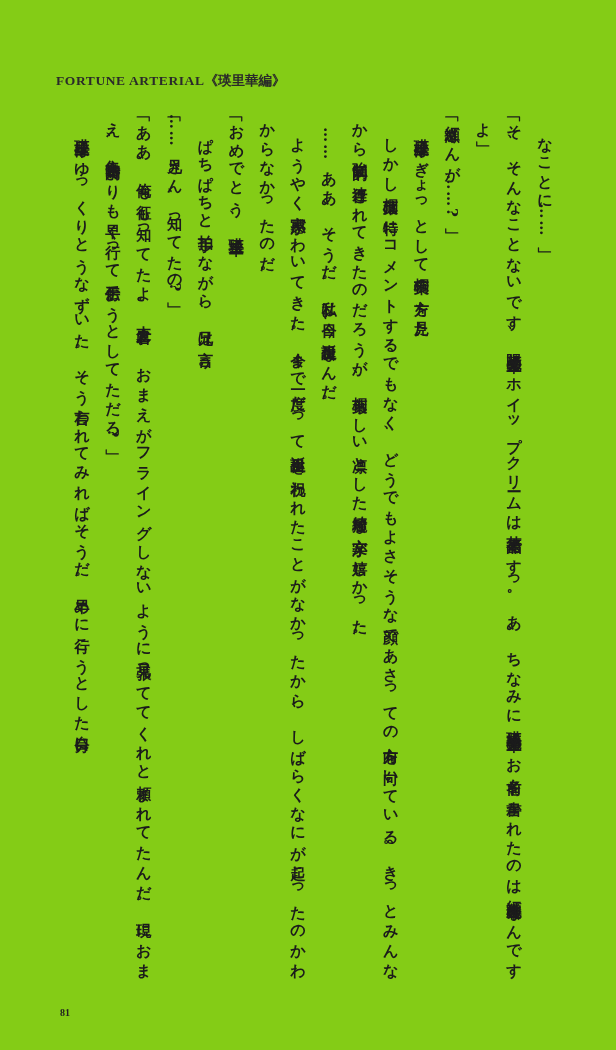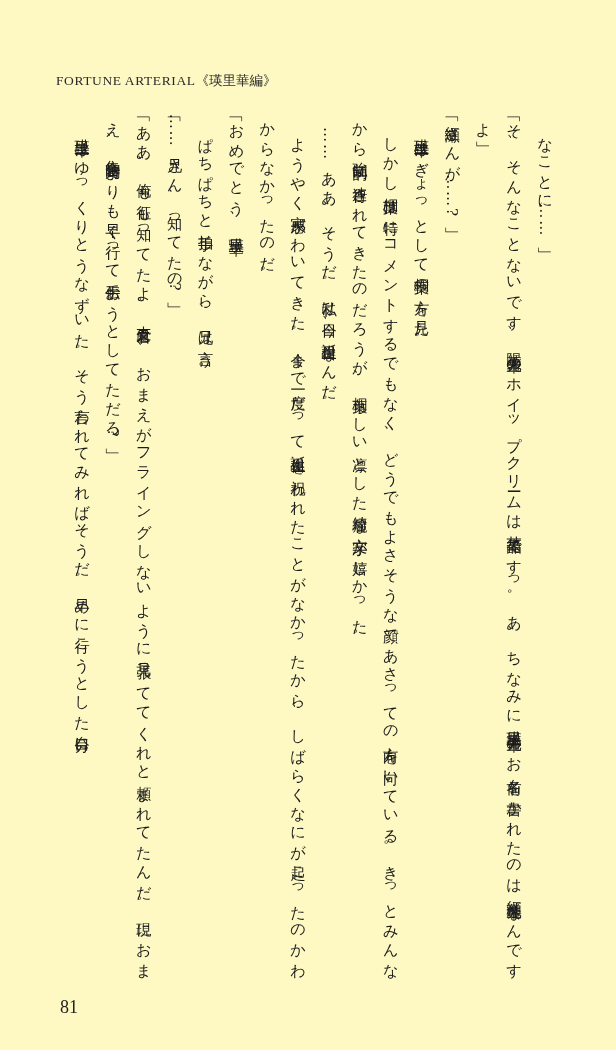--- a/index.html
+++ b/index.html
@@ -12,21 +12,22 @@
     height: 1050px;
     font-family: "Liberation Serif", "DejaVu Serif", serif;
     color: #1a1a1a;
     position: relative;
     overflow: hidden;
   }
 
   .page {
     position: absolute;
     inset: 0;
-    background: #fef9c3;
+    background: #84cc16;
+    font-weight: bold;
   }
 
   
   .header {
     position: absolute;
     top: 72px;
     left: 56px;
     font-size: 13.5px;
     letter-spacing: 0.6px;
     color: #2a2a2a;
@@ -64,21 +65,21 @@
   }
   .body-text p.noindent {
     text-indent: 0;
   }
 
   
   .folio {
     position: absolute;
     left: 60px;
     bottom: 32px;
-    font-size: 18px;
+    font-size: 10px;
     color: #222;
     font-family: "Liberation Serif", "DejaVu Serif", serif;
   }
 </style>
 </head>
 <body>
 
 <div class="page">
 
   <div class="header">

